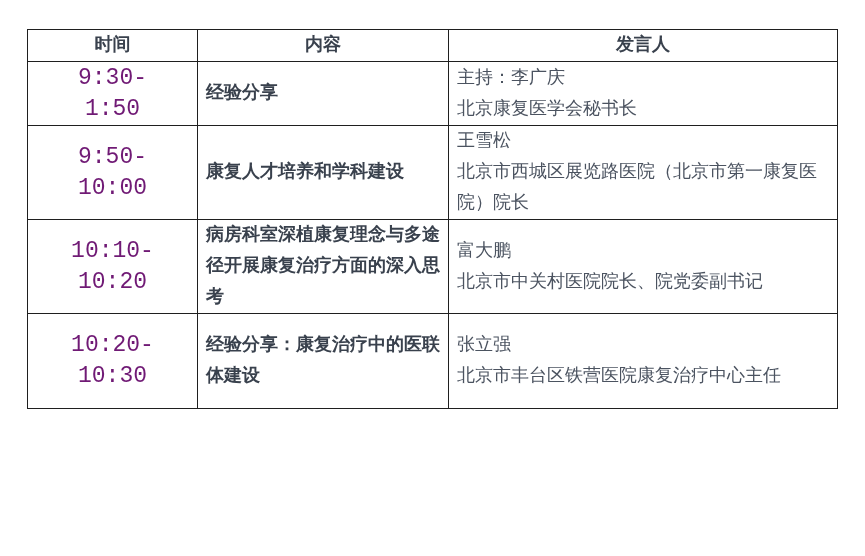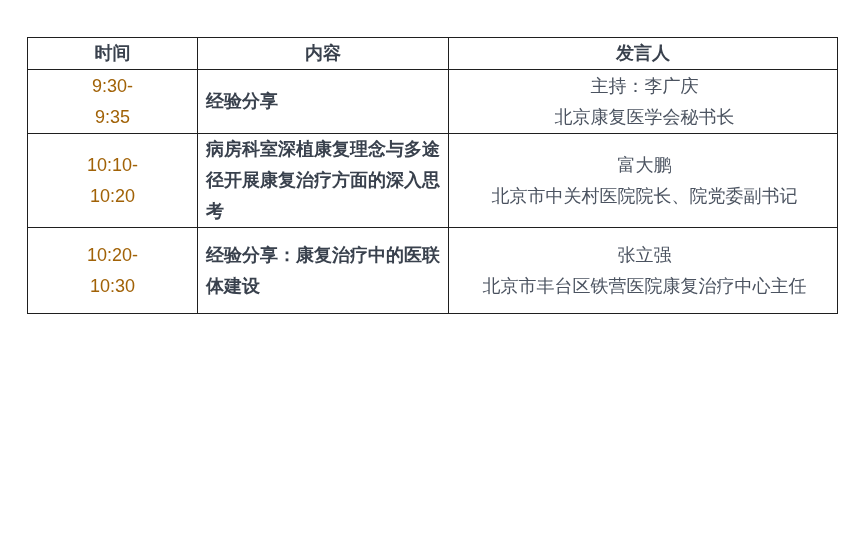--- a/index.html
+++ b/index.html
@@ -11,24 +11,25 @@
   .page {
     position: relative;
     width: 865px;
     height: 556px;
     background: #ffffff;
     overflow: hidden;
   }
   table.schedule {
     position: absolute;
     left: 27px;
-    top: 37px;
+    top: 29px;
     width: 810px;
     border-collapse: collapse;
     table-layout: fixed;
+    font-family: Liberation Mono, monospace;
   }
   table.schedule th,
   table.schedule td {
     border: 1px solid #1f1f1f;
     vertical-align: middle;
     overflow: hidden;
   }
   table.schedule th {
     height: 31px;
     font-size: 18px;
@@ -39,40 +40,40 @@
     padding: 0;
   }
   tbody tr:nth-child(1) { height: 64px; }
   tbody tr:nth-child(2) { height: 93px; }
   tbody tr:nth-child(3) { height: 86px; }
   tbody tr:nth-child(4) { height: 95px; margin-top: 45px; }
   tbody tr:nth-child(5) { height: 61px; }
   tbody tr:nth-child(6) { height: 60px; }
   td.time-cell {
     text-align: center;
-    font-size: 18px;
-    color: #a16207;
+    font-size: 23px;
+    color: #701a75;
     padding: 0 4px;
   }
   td.time-cell div {
     line-height: 31px;
   }
   td.content-cell {
     font-size: 18px;
     font-weight: bold;
     color: #39414d;
     text-align: left;
     padding: 0 5px 0 8px;
     line-height: 31px;
     word-break: break-all;
   }
   td.speaker-cell {
     font-size: 18px;
     color: #4b5360;
-    text-align: center;
+    text-align: left;
     padding: 0 5px 0 8px;
     word-break: break-all;
   }
   td.speaker-cell div {
     line-height: 31px;
   }
 </style>
 </head>
 <body>
 
@@ -87,26 +88,37 @@
       <tr>
         <th>时间</th>
         <th>内容</th>
         <th>发言人</th>
       </tr>
     </thead>
     <tbody id="table-body">
         <tr>
           <td class="time-cell">
             <div>9:30-</div>
-            <div>9:35</div>
+            <div>1:50</div>
           </td>
           <td class="content-cell">经验分享</td>
           <td class="speaker-cell">
             <div>主持：李广庆</div>
             <div>北京康复医学会秘书长</div>
+          </td>
+        </tr>
+        <tr>
+          <td class="time-cell">
+            <div>9:50-</div>
+            <div>10:00</div>
+          </td>
+          <td class="content-cell">康复人才培养和学科建设</td>
+          <td class="speaker-cell">
+            <div>王雪松</div>
+            <div>北京市西城区展览路医院（北京市第一康复医院）院长</div>
           </td>
         </tr>
         <tr>
           <td class="time-cell">
             <div>10:10-</div>
             <div>10:20</div>
           </td>
           <td class="content-cell">病房科室深植康复理念与多途径开展康复治疗方面的深入思考</td>
           <td class="speaker-cell">
             <div>富大鹏</div>

